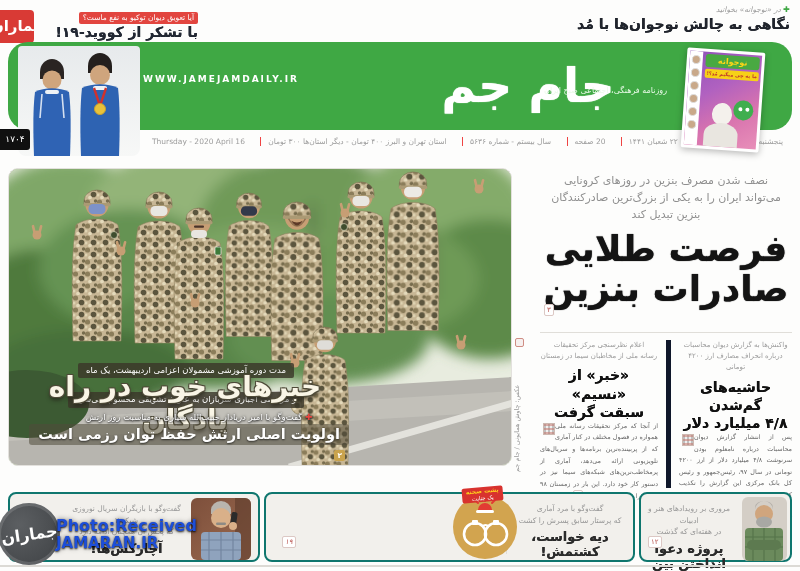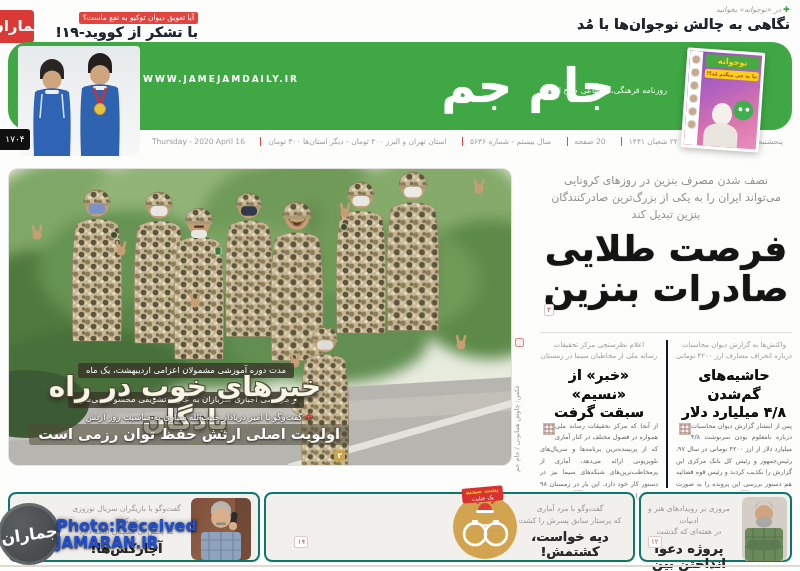--- a/index.html
+++ b/index.html
@@ -79,21 +79,21 @@
   .ms-kicker { font-size:11px; color:#8f8f8f; line-height:1.55; }
   .ms-headline { margin-top:6px; font-size:36px; font-weight:bold; color:#141414; line-height:1.12;
                  letter-spacing:-1px; text-shadow:0 0 1px #141414; }
   .pbadge { display:inline-block; min-width:9px; padding:1px 2px; border:1px solid #dcc8c4; color:#b8524d;
             font-size:7px; text-align:center; border-radius:2px; background:#fff; line-height:1.2; }
   .ms-badge { left:544px; top:304px; }
   .col-rule { left:540px; top:332px; width:252px; border-top:1px solid #e0ded9; }
 
   .sub-stories { left:540px; top:340px; width:252px; height:148px; display:flex; direction:rtl; justify-content:space-between; }
   .sub { width:118px; text-align:center; direction:rtl; }
-  .sub:first-child { border-left:2px solid #0f172a; padding-left:8px; width:126px; }
+  .sub:first-child { border-left:5px solid #0f172a; padding-left:8px; width:126px; }
   .sub .kicker { font-size:7px; color:#9a9a9a; line-height:1.6; }
   .sub .hl { margin:4px 0 0; font-size:14px; font-weight:bold; color:#111; line-height:1.3; text-shadow:0 0 .5px #111; }
   .sub .body { font-size:6.4px; color:#666; text-align:justify; line-height:1.8; direction:rtl; }
   .qr { float:left; width:12px; height:12px; margin:2px 0 1px 3px; border:1px solid #cdb8b0;
         background-image:repeating-linear-gradient(0deg, rgba(198,118,108,.55) 0 2px, transparent 2px 4px),
                          repeating-linear-gradient(90deg, rgba(130,130,130,.5) 0 2px, rgba(232,232,232,.65) 2px 4px); }
 
   
   .card { top:492px; height:70px; background:#f2f0ec; border:2px solid #0f766e; border-radius:8px; }
   .card-l { left:8px;  width:252px; }
@@ -103,21 +103,21 @@
   .bt-hl { margin-top:3px; font-size:13px; font-weight:bold; color:#2b2b2b; direction:rtl; text-align:center; text-shadow:0 0 .5px #2b2b2b; }
   .bl-text { position:absolute; right:74px; top:9px; width:115px; }
   .bl-photo { position:absolute; right:7px; top:4px; width:60px; height:62px; border-radius:6px; overflow:hidden; }
   .bm-text { position:absolute; right:8px; top:9px; width:110px; }
   .bm-vline { position:absolute; right:126px; top:10px; height:50px; border-left:1px solid #e0ddd8; }
   .bm-circle { position:absolute; left:186px; top:0; width:66px; height:66px; }
   .bm-ribbon { position:absolute; left:196px; top:-7px; background:#d8322e; border-radius:2px; padding:1px 4px;
                transform:rotate(-5deg); text-align:center; z-index:3; line-height:1.15; }
   .bm-ribbon .r1 { display:block; color:#ffd21c; font-size:6px; font-weight:bold; }
   .bm-ribbon .r2 { display:block; color:#fff; font-size:5.5px; }
-  .bm-badge { position:absolute; left:28px; top:42px;font-style:italic; }
+  .bm-badge { position:absolute; left:16px; top:42px;font-style:italic; }
   .br-photo { position:absolute; right:3px; top:3px; width:45px; height:64px; border-radius:6px; overflow:hidden; }
   .br-text { position:absolute; right:52px; top:9px; width:98px; }
   .br-badge { position:absolute; left:7px; top:42px; }
 
   
   .wm { left:-2px; top:503px; display:flex; align-items:center; z-index:60; }
   .wm-circle { width:62px; height:62px; border-radius:50%; background:radial-gradient(circle at 35% 35%, #5c5f62, #3e4144);
                box-shadow:inset 0 0 0 3px rgba(255,255,255,.14); display:flex; align-items:center; justify-content:center; }
   .wm-logo { color:#fff; font-size:16px; font-weight:bold; transform:rotate(-8deg); direction:rtl; }
   .wm-text { margin-left:-4px; color:#1d4ed8; line-height:1.1; }

